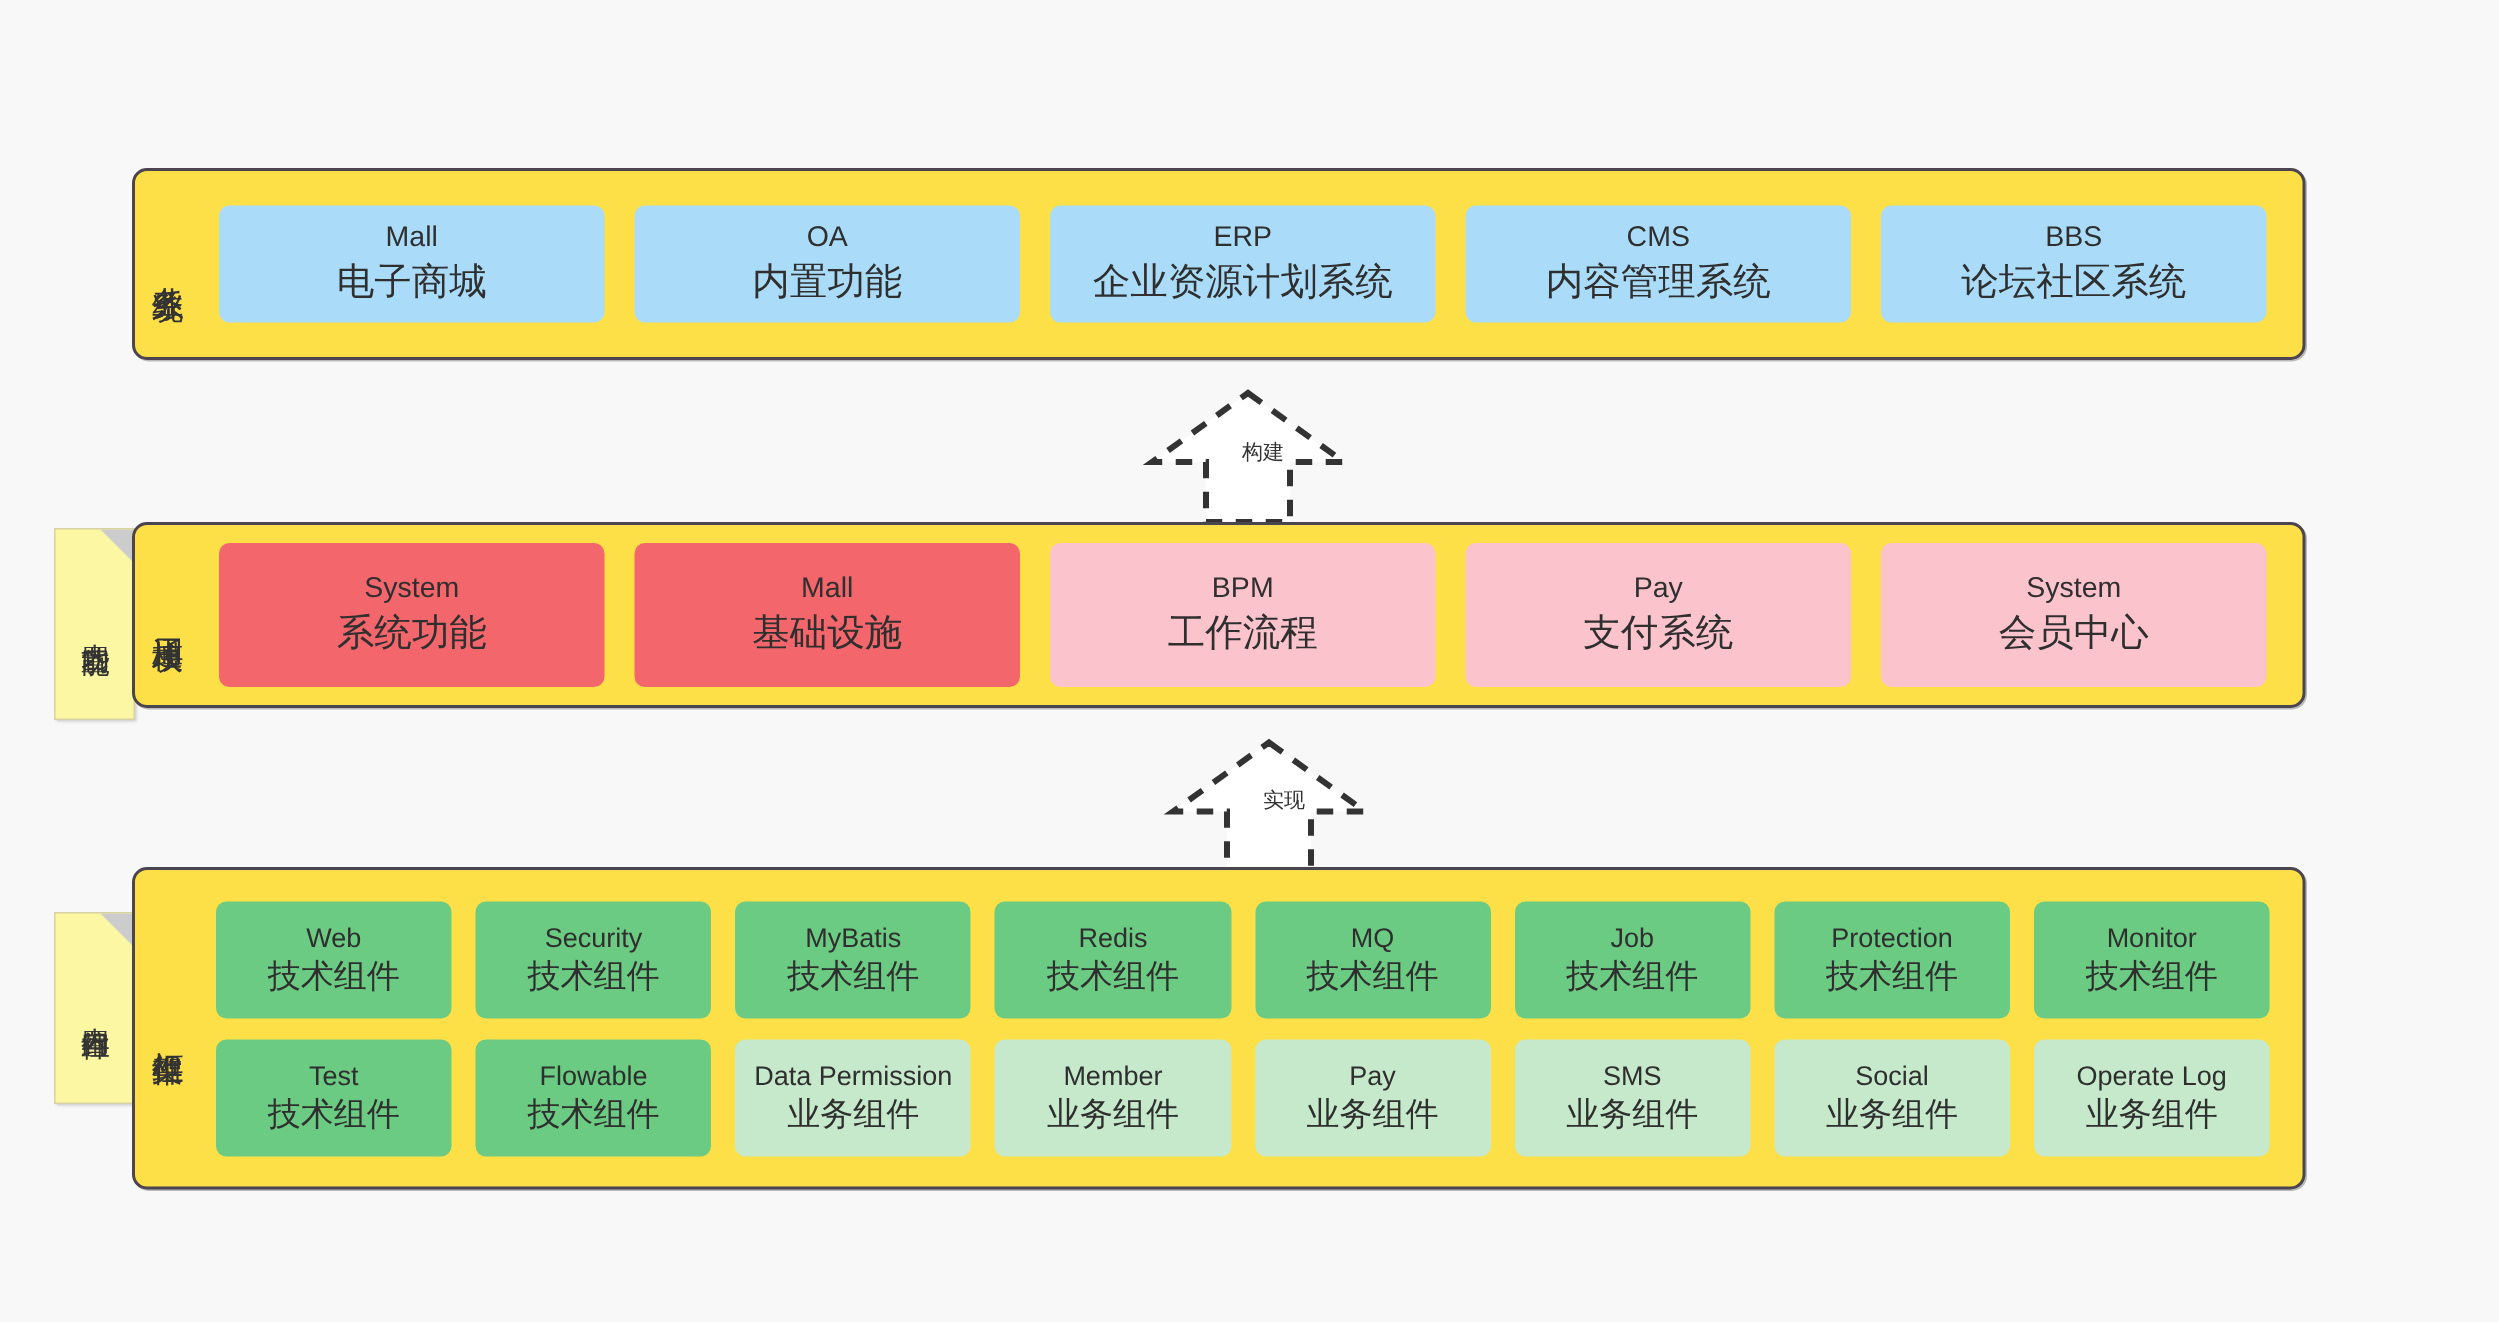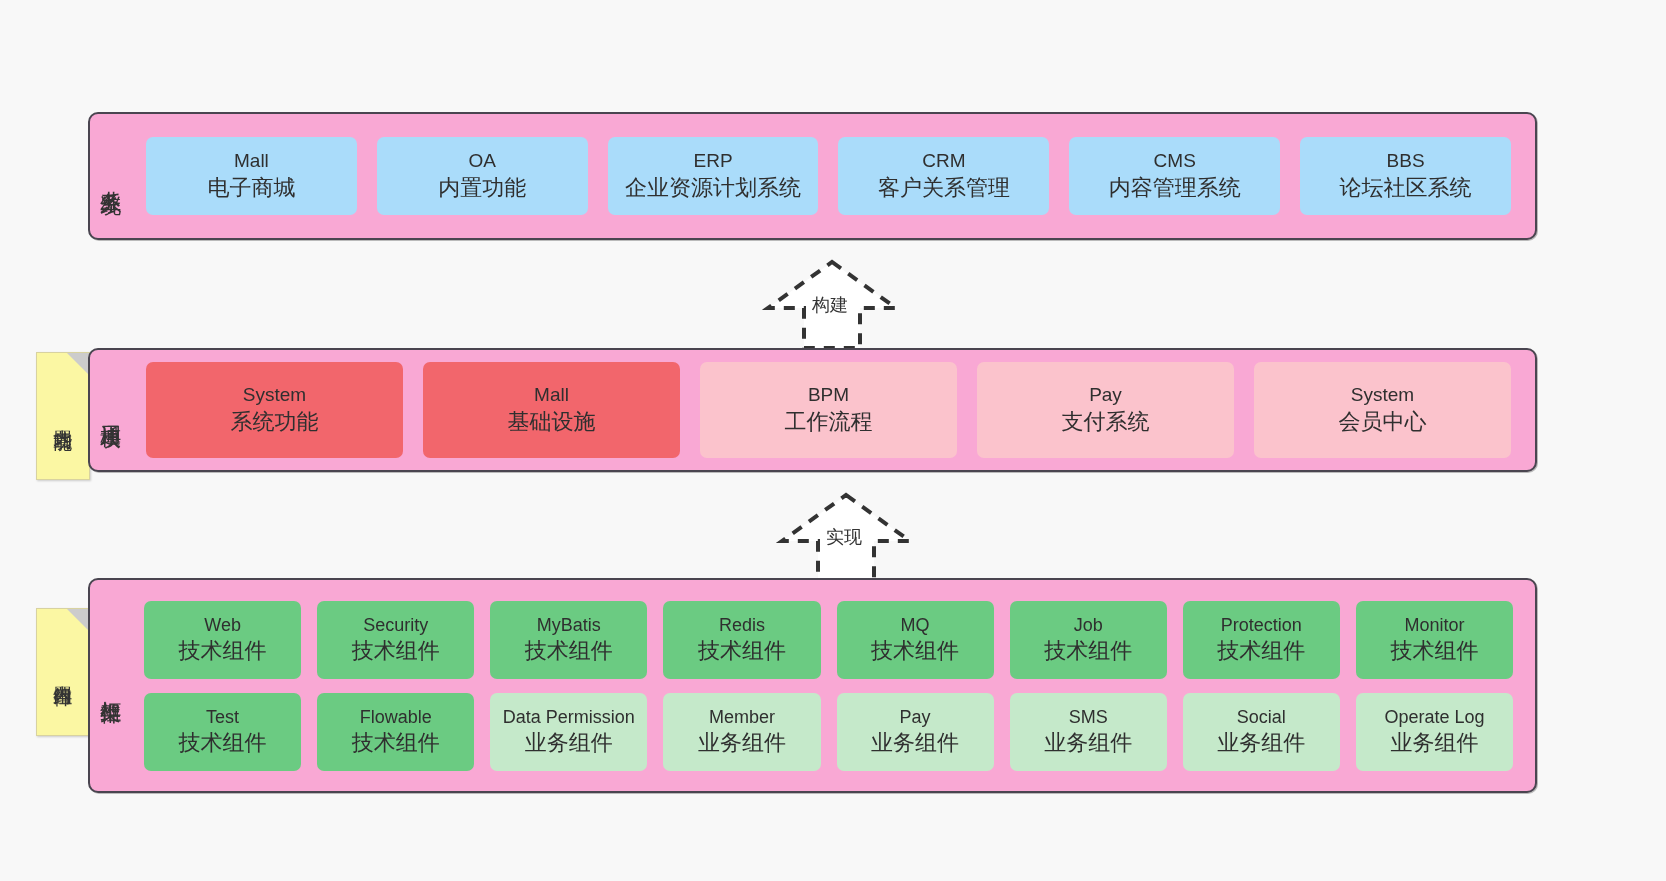--- a/index.html
+++ b/index.html
@@ -19,21 +19,21 @@
   #stage {
     position: relative;
     width: 1666px;
     height: 881px;
   }
 
   
   .layer {
     position: absolute;
     box-sizing: border-box;
-    background: #f9a8d4;
+    background: #fde047;
     border: 2px solid #4a4550;
     border-radius: 10px;
     display: flex;
     align-items: stretch;
     box-shadow: 1px 1px 0 rgba(0,0,0,0.25);
   }
 
   .layer-title {
     flex: 0 0 auto;
     width: 42px;
@@ -79,21 +79,21 @@
     flex-direction: column;
     align-items: center;
     justify-content: center;
     text-align: center;
     font-size: 19px;
     line-height: 1.30;
     color: #2f2f2f;
     padding: 4px 6px;
     user-select: none;
   }
-  .card .sub { font-size: 22px; }
+  .card .sub { font-size: 25px; }
 
   .biz-card {
     flex: 1 1 0;
     height: 78px;
     margin: 0 10px;
     background: #aadcfa;
   }
 
   .mod-card {
     flex: 1 1 0;
@@ -142,25 +142,26 @@
     border-left: 22px solid transparent;
   }
 
   
   .arrow {
     position: absolute;
     pointer-events: none;
   }
   .arrow-label {
     position: absolute;
-    font-size: 18px;
+    font-size: 14px;
     color: #333333;
     background: transparent;
     user-select: none;
     white-space: nowrap;
+    margin-left: 16px;
   }
 </style>
 </head>
 <body>
 
 <div id="stage">
 
   <div class="layer" id="layer-business" style="left:88px; top:112px; width:1449px; height:128px;">
     <div class="layer-title">业务系统</div>
     <div class="layer-body">
@@ -169,24 +170,20 @@
             <div class="title">Mall</div>
             <div class="sub">电子商城</div>
           </div>
           <div class="card biz-card">
             <div class="title">OA</div>
             <div class="sub">内置功能</div>
           </div>
           <div class="card biz-card">
             <div class="title">ERP</div>
             <div class="sub">企业资源计划系统</div>
-          </div>
-          <div class="card biz-card">
-            <div class="title">CRM</div>
-            <div class="sub">客户关系管理</div>
           </div>
           <div class="card biz-card">
             <div class="title">CMS</div>
             <div class="sub">内容管理系统</div>
           </div>
           <div class="card biz-card">
             <div class="title">BBS</div>
             <div class="sub">论坛社区系统</div>
           </div>
         </div>

